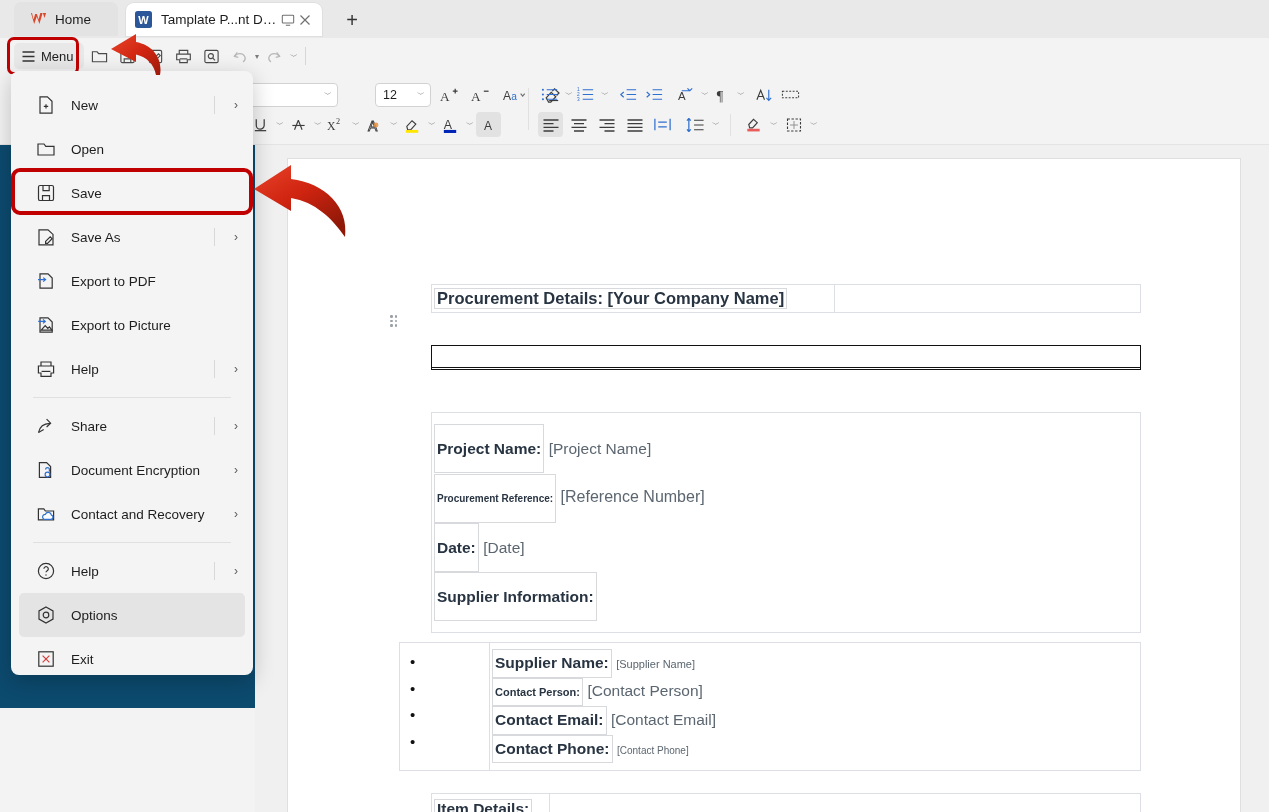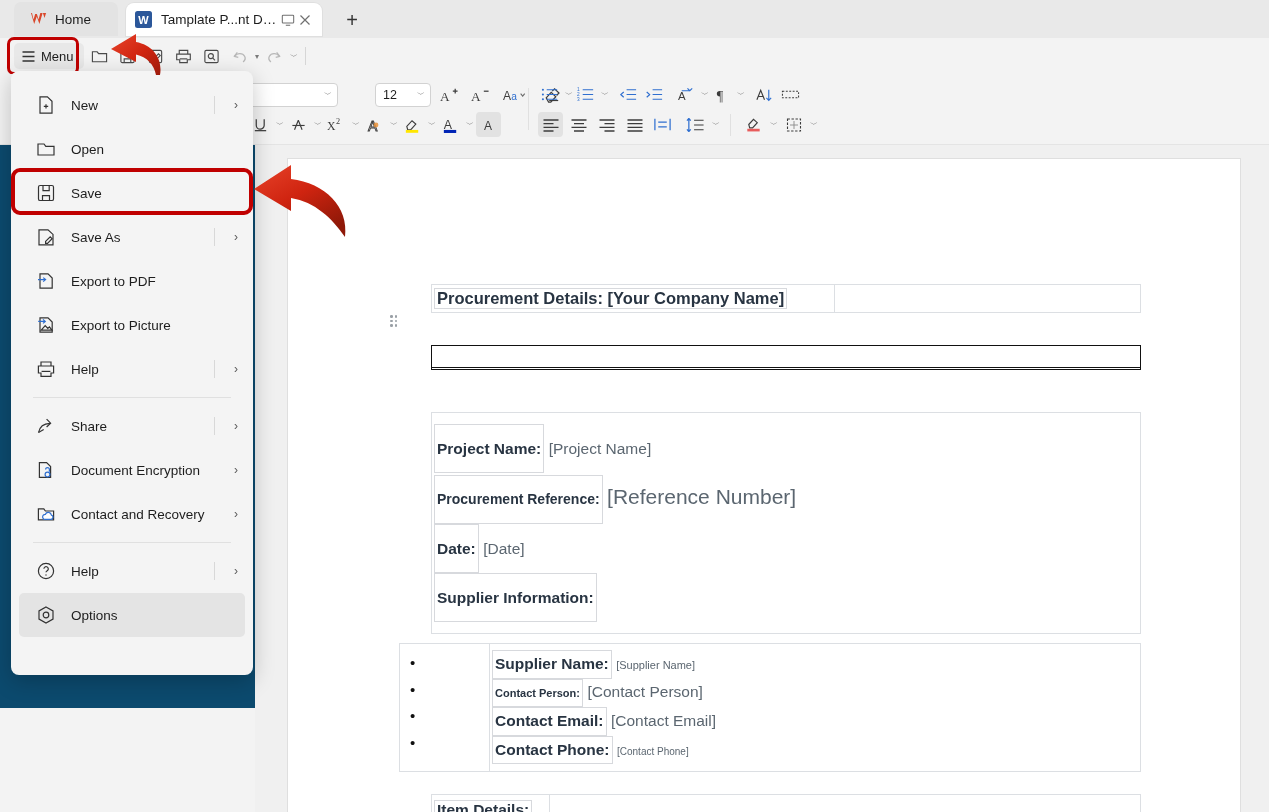--- a/index.html
+++ b/index.html
@@ -597,22 +597,22 @@
         <div style="height:42px;"></div>
         <table class="tbl">
           <tbody>
               <tr>
             <td style="padding:11px 2px 11px 2px; line-height:47px;">
               <div>
                 <span class="fieldbox bold-dark" style="font-size:15.5px;">Project Name:</span>
                 <span class="grayval" style="font-size:15.5px;">[Project Name]</span>
               </div>
               <div>
-                <span class="fieldbox bold-dark" style="font-size:14px;">Procurement Reference:</span>
-                <span class="grayval" style="font-size:21px;">[Reference Number]</span>
+                <span class="fieldbox bold-dark" style="font-size:10px;">Procurement Reference:</span>
+                <span class="grayval" style="font-size:16px;">[Reference Number]</span>
               </div>
               <div>
                 <span class="fieldbox bold-dark" style="font-size:15.5px;">Date:</span>
                 <span class="grayval" style="font-size:15.5px;">[Date]</span>
               </div>
               <div>
                 <span class="fieldbox bold-dark" style="font-size:15.5px;">Supplier Information:</span>
               </div>
             </td>
           </tr>
@@ -805,20 +805,29 @@
     <div class="mi hl">
       <span class="mico">
         <svg width="20" height="20" viewBox="0 0 20 20" fill="none" stroke="#333" stroke-width="1.2">
             <path d="M10 1.9l7 4v8.2l-7 4-7-4V5.9z"></path>
             <circle cx="10" cy="10" r="2.8"></circle>
           </svg>
       </span>
       <span class="mlabel">Options</span>
     </div>
 
+    <div class="mi">
+      <span class="mico">
+        <svg width="20" height="20" viewBox="0 0 20 20" fill="none" stroke-width="1.2">
+            <rect x="2.8" y="2.8" width="14.4" height="14.4" stroke="#333"></rect>
+            <path d="M6.6 6.6l6.8 6.8M13.4 6.6l-6.8 6.8" stroke="#d94040"></path>
+          </svg>
+      </span>
+      <span class="mlabel">Exit</span>
+    </div>
   </div>
 
   <div class="save-outline"></div>
 
   <div class="arrow arrow1">
     <svg width="80" height="46" viewBox="0 0 80 46">
       <defs>
         <linearGradient id="ag1" x1="0" y1="0" x2="1" y2="1">
           <stop offset="0%" stop-color="#e8432a"></stop>
           <stop offset="55%" stop-color="#cf2410"></stop>

